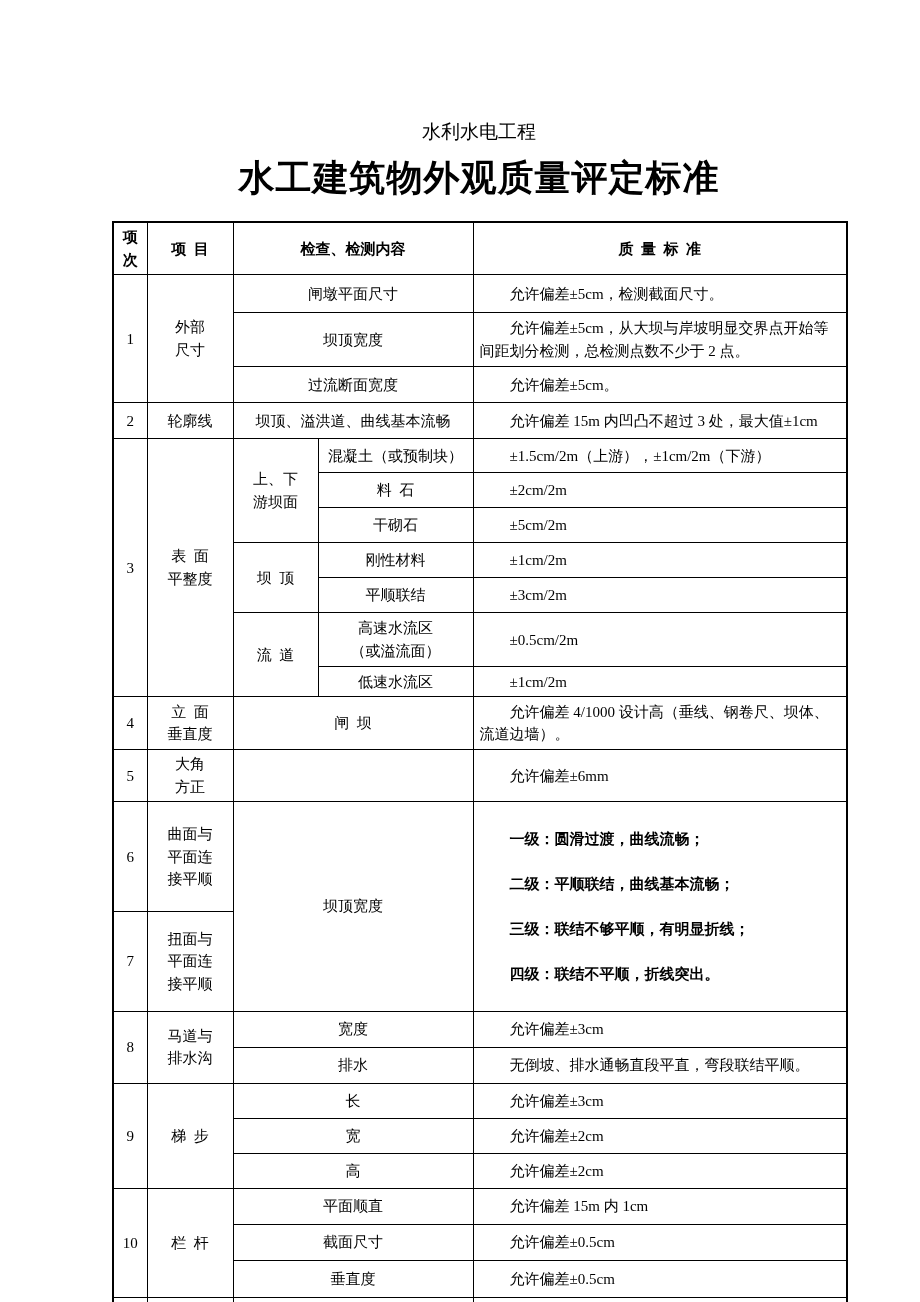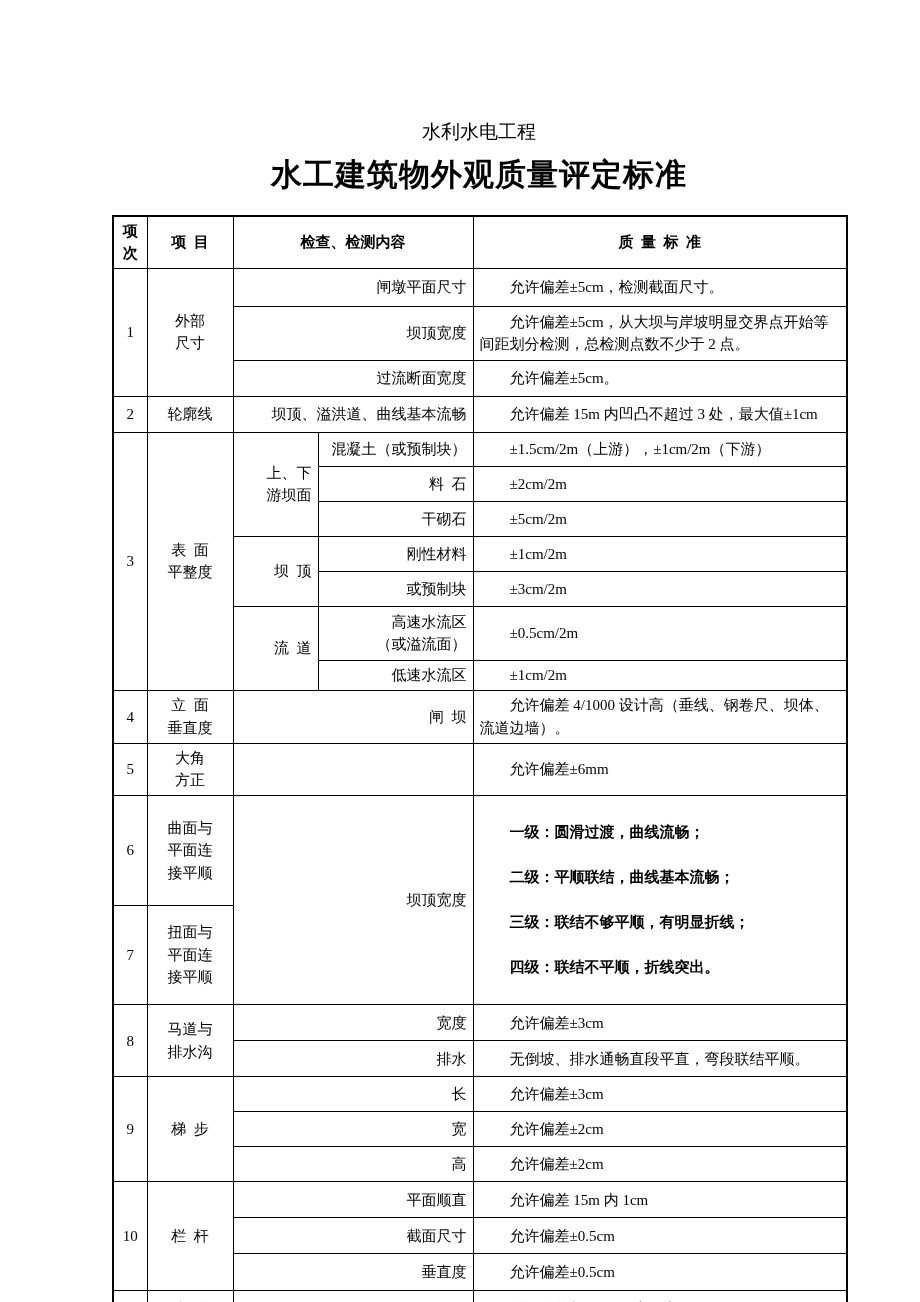--- a/index.html
+++ b/index.html
@@ -15,21 +15,21 @@
     margin-left: 112px;
     width: 734px;
   }
   .supertitle {
     text-align: center;
     font-size: 19px;
     line-height: 1.3;
   }
   .title {
     text-align: center;
-    font-size: 31px;
+    font-size: 36px;
     font-weight: 700;
     margin: 10px 0 0 0;
     line-height: 1.3;
     letter-spacing: 1px;
   }
   table.std {
     border-collapse: collapse;
     table-layout: fixed;
     width: 734px;
     margin-top: 20px;
@@ -39,21 +39,21 @@
     border: 1px solid #000;
     font-size: 15px;
     line-height: 1.5;
     vertical-align: middle;
     white-space: pre-line;
     padding: 3px 6px;
     overflow: hidden;
   }
   td.no, td.item { text-align: center; padding: 3px 2px; }
   td.head { font-weight: 700; text-align: center; }
-  td.content, td.group { text-align: right; padding-left: 9px; }
+  td.content, td.group { text-align: center; padding-left: 9px; }
   td.standard { text-align: left; padding-left: 6px; text-indent: 2em; margin-left: 11px; }
   td.standard .grade-line { text-indent: 2em; font-weight: bold; }
 </style>
 </head>
 <body>
 
 <div class="page">
 
   <div class="supertitle">水利水电工程</div>
   <div class="title">水工建筑物外观质量评定标准</div>
@@ -115,21 +115,21 @@
       <tr style="height:35px">
         <td class="content">干砌石</td>
         <td class="standard">±5cm/2m</td>
       </tr>
       <tr style="height:35px">
         <td class="group" rowspan="2">坝&nbsp;&nbsp;顶</td>
         <td class="content">刚性材料</td>
         <td class="standard">±1cm/2m</td>
       </tr>
       <tr style="height:35px">
-        <td class="content">或预制块</td>
+        <td class="content">平顺联结</td>
         <td class="standard">±3cm/2m</td>
       </tr>
       <tr style="height:54px">
         <td class="group" rowspan="2">流&nbsp;&nbsp;道</td>
         <td class="content">高速水流区
 （或溢流面）</td>
         <td class="standard">±0.5cm/2m</td>
       </tr>
       <tr style="height:30px">
         <td class="content">低速水流区</td>

